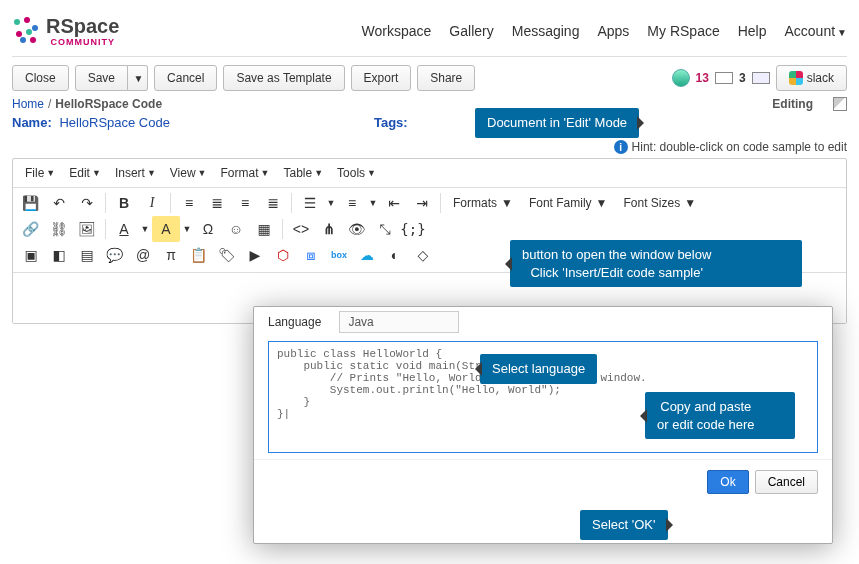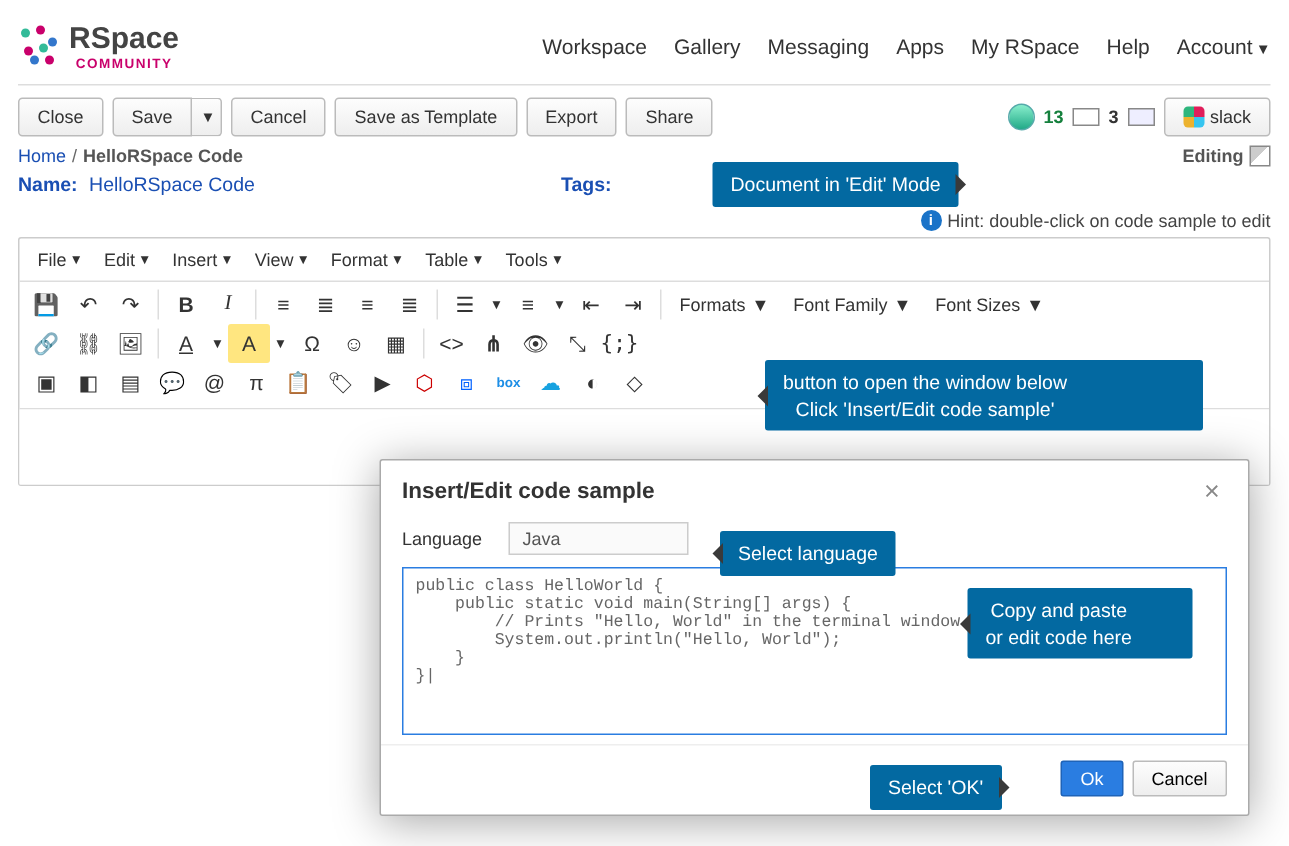--- a/index.html
+++ b/index.html
@@ -36,33 +36,33 @@
     font-size:12px;
     color:#333;
     cursor:pointer;
     height:26px;
     display:inline-flex; align-items:center; justify-content:center;
   }
   .btn.split { border-left:none; border-top-left-radius:0; border-bottom-left-radius:0; width:20px; padding:0;}
   .btn.main { border-top-right-radius:0; border-bottom-right-radius:0;}
   .toolbar-right { margin-left:auto; display:flex; align-items:center; gap:6px; }
   .globe { width:18px; height:18px; border:1px solid #5aa; border-radius:50%; background:linear-gradient(#8ec,#2a8); position:relative; }
-  .count-red { color:#15803d; font-weight:bold; font-size:12px; }
+  .count-red { color:#be185d; font-weight:bold; font-size:12px; }
   .count-dk  { color:#333; font-weight:bold; font-size:12px; }
   .envelope { width:18px; height:12px; border:1px solid #888; background:#fff; display:inline-block; position:relative;}
   .slack-btn { display:flex; align-items:center; gap:4px;}
   .slack-mark { width:14px; height:14px; background:
       conic-gradient(#e01e5a 0 25%, #36c5f0 0 50%, #ecb22e 0 75%, #2eb67d 0);
       border-radius:3px; }
 
   
   .crumbrow { display:flex; align-items:center; margin:6px 0 2px; font-size:12px;}
   .crumbrow a { color:#1a4fb3; text-decoration:none; }
   .crumbrow .sep { margin:0 4px; color:#666;}
-  .editing { margin-left:auto; color:#555; font-weight:600; display:flex; align-items:center; gap:4px;justify-content:flex-end;}
+  .editing { margin-left:auto; color:#555; font-weight:600; display:flex; align-items:center; gap:20px;justify-content:flex-end;}
   .edit-icon { width:14px; height:14px; border:1px solid #888; display:inline-block; background:linear-gradient(135deg,#ccc 45%,transparent 46%);}
 
   .metarow { display:flex; gap:44px; font-size:13px; color:#1a4fb3; font-weight:bold; margin:4px 0 10px; align-items:center;}
   .metarow .tags { margin-left:160px; }
   .metarow .uid { margin-left:auto; color:#1a4fb3; }
   .info-icon { width:14px;height:14px;border-radius:50%;background:#1a73c8;color:#fff;display:inline-flex;align-items:center;justify-content:center;font-size:10px;font-weight:bold;margin-left:4px;}
 
   .hintrow { text-align:right; font-size:12px; color:#444; margin-bottom:4px; display:flex; justify-content:flex-end; align-items:center; gap:4px;}
   .hint-i { width:14px;height:14px;border-radius:50%;background:#1a73c8;color:#fff;display:inline-flex;align-items:center;justify-content:center;font-size:10px;font-weight:bold;}
 
@@ -325,24 +325,20 @@
     <div>or edit code here</div>
   </div>
 </div>
 
 <div class="annot" style="left:580px; top:510px;">
   <span>Select 'OK'</span>
     <span class="arrow-right"></span>
 </div>
 
 <div class="modal">
-  <div class="modal-head">
-    <h3>Insert/Edit code sample</h3>
-    <span class="close">×</span>
-  </div>
   <div class="modal-body">
     <div class="langrow">
       <span>Language</span>
       <div class="langsel">Java</div>
     </div>
     <div class="codebox">public class HelloWorld {
     public static void main(String[] args) {
         // Prints "Hello, World" in the terminal window.
         System.out.println("Hello, World");
     }

